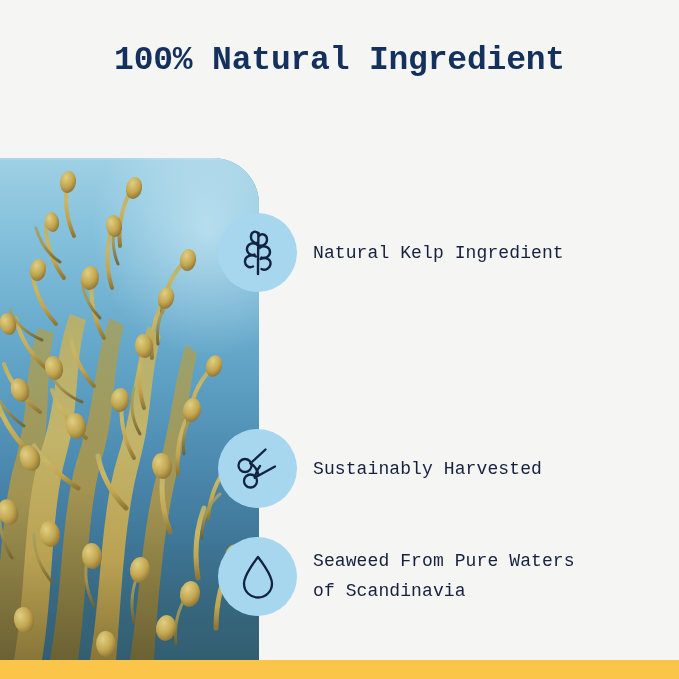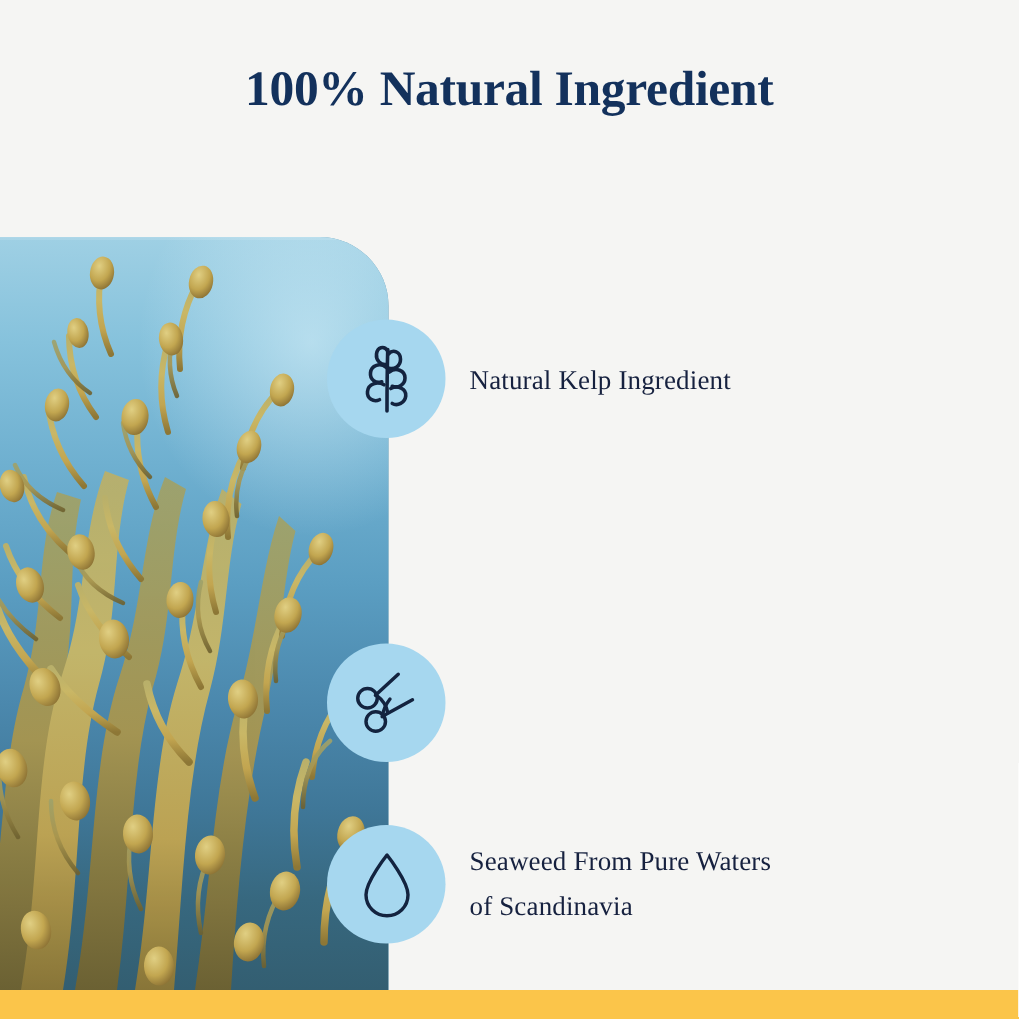--- a/index.html
+++ b/index.html
@@ -6,21 +6,21 @@
     margin: 0;
     padding: 0;
     background: #ffffff;
   }
   .canvas {
     position: relative;
     width: 679px;
     height: 679px;
     background: #f5f5f3;
     overflow: hidden;
-    font-family: Liberation Serif, serif;
+    font-family: Liberation Mono, monospace;
   }
 
   
   .heading {
     position: absolute;
     left: 0;
     top: 38px;
     width: 679px;
     text-align: center;
     color: #13315c;
@@ -260,23 +260,24 @@
     <div class="feature-badge">
       <svg width="50" height="50" viewBox="0 0 50 50" fill="none" stroke="#13233f" stroke-width="2.3" stroke-linecap="round" stroke-linejoin="round">
         <circle cx="12" cy="21.5" r="6.5"></circle>
         <circle cx="17.5" cy="37" r="6.5"></circle>
         <path d="M17.3 19.5 L 32.5 5.5"></path>
         <path d="M22 33.5 L 42 22.5"></path>
         <path d="M18.2 19.8 C 22 22.5, 24.5 26.5, 25.5 31"></path>
         <path d="M21.8 33.8 C 22.5 29.5, 24.2 25.5, 27 22"></path>
       </svg>
     </div>
-  </div>
-
-  <div class="feature" style="top:550px">
+    <div class="feature-label">Sustainably Harvested</div>
+  </div>
+
+  <div class="feature" style="top:537px">
     <div class="feature-badge">
       <svg width="46" height="48" viewBox="0 0 46 48" fill="none" stroke="#13233f" stroke-width="2.3" stroke-linecap="round" stroke-linejoin="round">
         <path d="M23 4 C 23 4, 9 21.5, 9 30.5 C 9 38.5, 15.3 44.5, 23 44.5 C 30.7 44.5, 37 38.5, 37 30.5 C 37 21.5, 23 4, 23 4 Z"></path>
       </svg>
     </div>
     <div class="feature-label" style="margin-top:-2px">Seaweed From Pure Waters
 of Scandinavia</div>
   </div>
 
   <div class="bottom-bar"></div>

